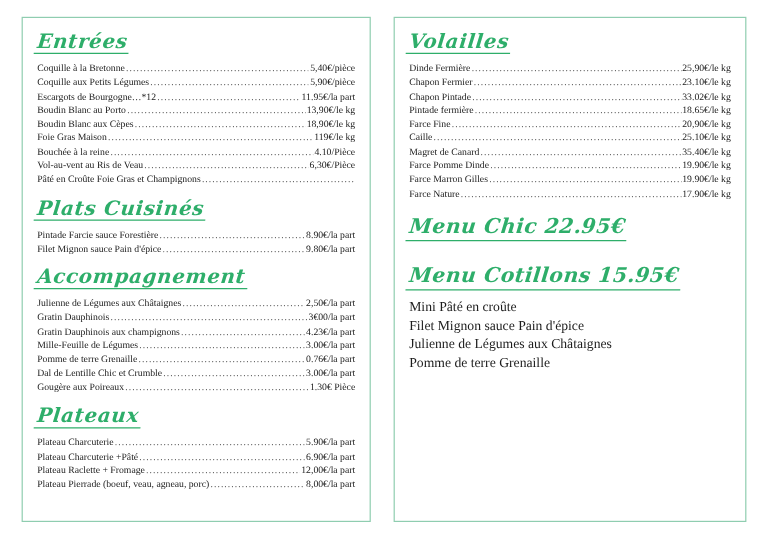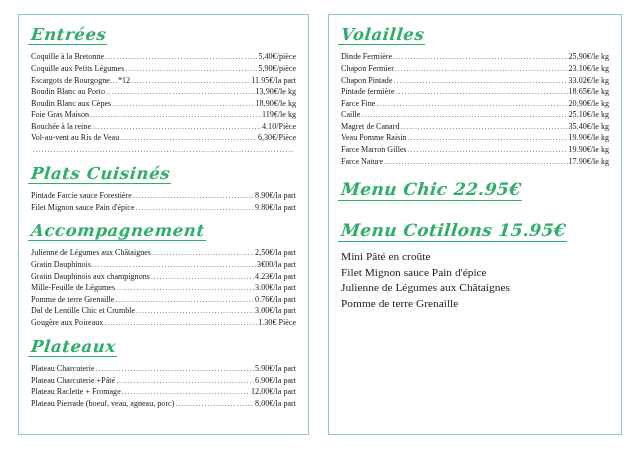--- a/index.html
+++ b/index.html
@@ -140,20 +140,21 @@
             <span class="nm">Bouchée à la reine</span>
             <span class="dots">..........................................................................................</span>
             <span class="pr">4.10/Pièce</span>
           </li>
           <li class="item">
             <span class="nm">Vol-au-vent au Ris de Veau</span>
             <span class="dots">..........................................................................................</span>
             <span class="pr">6,30€/Pièce</span>
           </li>
           <li class="item">
+            <span class="nm">Pâté en Croûte Foie Gras et Champignons</span>
             <span class="dots">..........................................................................................</span>
             <span class="pr"></span>
           </li>
         </ul></div>
       <div class="section"><div class="section-heading">Plats Cuisinés</div><ul class="items">
           <li class="item">
             <span class="nm">Pintade Farcie sauce Forestière</span>
             <span class="dots">..........................................................................................</span>
             <span class="pr">8.90€/la part</span>
           </li>
@@ -257,21 +258,21 @@
             <span class="nm">Caille</span>
             <span class="dots">..........................................................................................</span>
             <span class="pr">25.10€/le kg</span>
           </li>
           <li class="item">
             <span class="nm">Magret de Canard</span>
             <span class="dots">..........................................................................................</span>
             <span class="pr">35.40€/le kg</span>
           </li>
           <li class="item">
-            <span class="nm">Veau Pomme Raisin</span>
+            <span class="nm">Farce Pomme Dinde</span>
             <span class="dots">..........................................................................................</span>
             <span class="pr">19.90€/le kg</span>
           </li>
           <li class="item">
             <span class="nm">Farce Marron Gilles</span>
             <span class="dots">..........................................................................................</span>
             <span class="pr">19.90€/le kg</span>
           </li>
           <li class="item">
             <span class="nm">Farce Nature</span>

